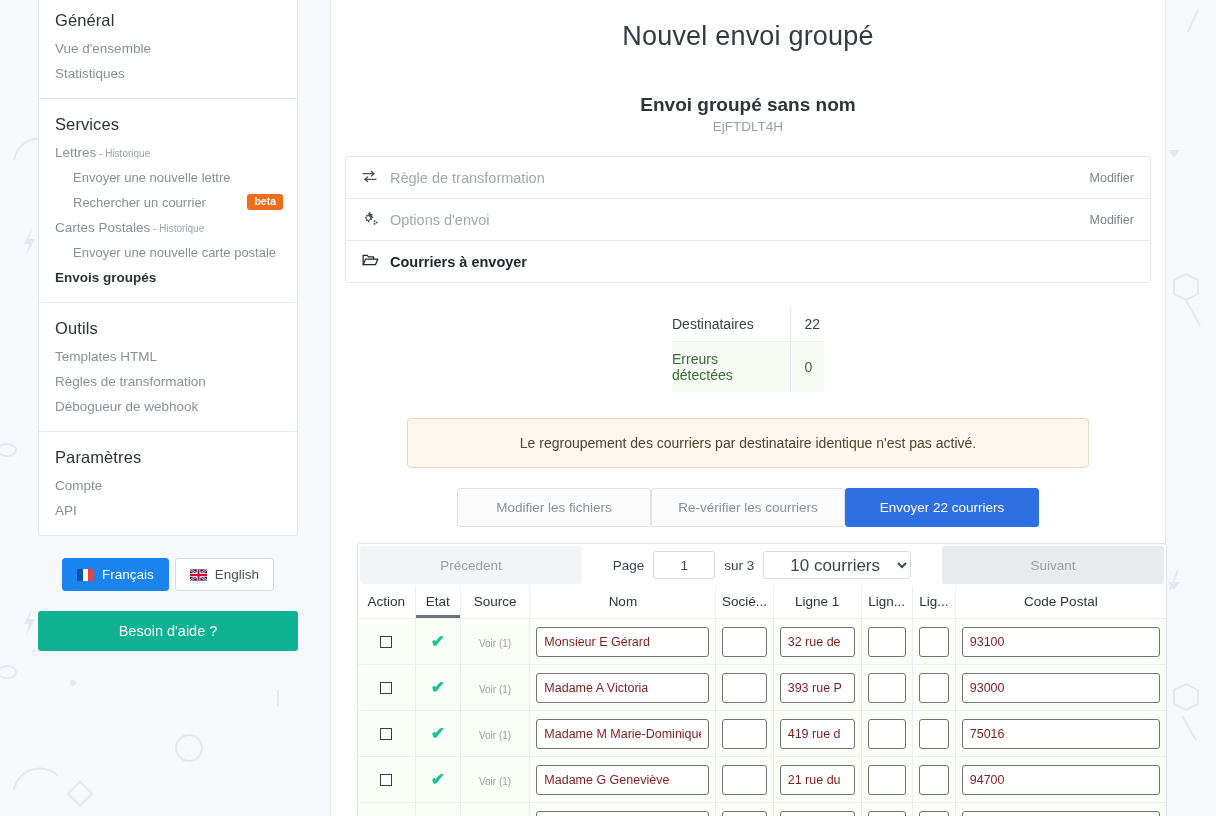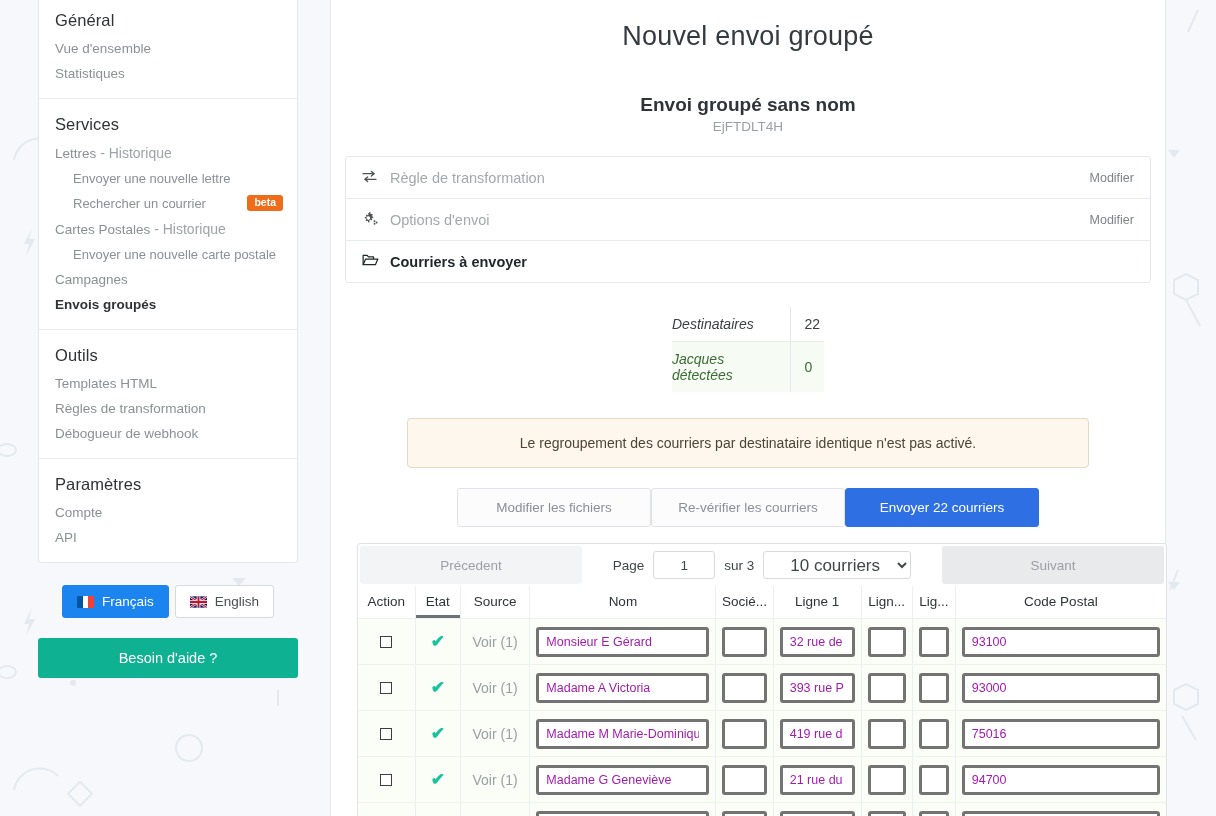--- a/index.html
+++ b/index.html
@@ -35,21 +35,21 @@
     font-size: 16.5px; color: #2f3336; font-weight: 400;
     padding: 2px 16px 6px 16px; letter-spacing: .1px;
   }
   .side-link {
     display: block; font-size: 13.5px; color: #8b9096;
     padding: 5px 16px; text-decoration: none; position: relative;
   }
   .side-link.sub { padding-left: 34px; font-size: 13px; }
   .side-link.active { color: #2f3336; font-weight: bold; }
   .side-link .hist {
-    font-size: 14px; color: #9ea3a8;
+    font-size: 10px; color: #9ea3a8;
   }
   .beta-badge {
     position: absolute; right: 14px; top: 4px;
     background: #ef6c1a; color: #fff; font-size: 10.5px;
     font-weight: bold; border-radius: 3px; padding: 2px 7px 3px 7px;
     line-height: 1;
   }
 
   .lang-row {
     display: flex; justify-content: center; gap: 6px; margin-top: 22px;
@@ -106,21 +106,21 @@
   .section-modify {
     font-size: 12.5px; color: #7d8388; cursor: pointer;
   }
 
   
   .stats { margin: 24px auto 0 auto; width: 152px; }
   .stats table { border-collapse: collapse; width: 100%; }
   .stats td {
     font-size: 14px; padding: 9px 0;
   }
-  .stats td.k { color: #3a3f44; padding-right: 14px; border-right: 1px solid #e4e7eb; font-style: italic; }
+  .stats td.k { color: #3a3f44; padding-right: 14px; border-right: 1px solid #e4e7eb; }
   .stats td.v { color: #3a3f44; padding-left: 14px; width: 34px; }
   .stats tr.err td { background: #f6fbf3; color: #3b6b36; border-top: 1px solid #e9eee6; }
   .stats tr.err td.k { border-right: 1px solid #e4e7eb; }
 
   
   .alert {
     margin: 26px 76px 0 76px;
     background: #fdf7ee; border: 1px solid #e6d9c1; border-radius: 4px;
     color: #4f4333; font-size: 14px; text-align: center;
     padding: 16px 10px;
@@ -181,24 +181,24 @@
   table.grid td {
     border-left: 1px solid #eceff1; border-bottom: 1px solid #eef2ec;
     background: #fbfdf7; height: 46px; padding: 0 6px; text-align: center;
   }
   table.grid td:first-child { border-left: none; }
   .cbox {
     width: 12px; height: 12px; border: 1.6px solid #3a3f44; display: inline-block;
     background: #fff; cursor: pointer; vertical-align: middle;
   }
   .tick { color: #18c29c; font-size: 17px; font-weight: bold; }
-  .srclink { font-size: 14px; color: #9aa0a6; cursor: pointer; }
+  .srclink { font-size: 10px; color: #9aa0a6; cursor: pointer; }
   .cellinput {
-    width: 100%; height: 30px; border: 3px solid #737373; border-radius: 3px;
-    font-size: 12.5px; color: #a21caf; padding: 0 7px; background: #fff;
+    width: 100%; height: 30px; border: 1px solid #737373; border-radius: 3px;
+    font-size: 12.5px; color: #7f1d1d; padding: 0 7px; background: #fff;
     font-family: "Liberation Sans", sans-serif;
   }
   .cellinput.narrow { padding: 0 3px; }
 
   .col-action { width: 56px; }
   .col-etat   { width: 44px; }
   .col-source { width: 68px; }
   .col-nom    { width: 182px; }
   .col-soc    { width: 56px; }
   .col-l1     { width: 86px; }
@@ -252,21 +252,20 @@
         <a class="side-link">Statistiques</a>
       </div>
 
       <div class="side-group">
         <div class="side-title">Services</div>
         <a class="side-link"><span>Lettres</span><span class="hist"> - Historique</span></a>
         <a class="side-link sub">Envoyer une nouvelle lettre</a>
         <a class="side-link sub"><span>Rechercher un courrier</span><span class="beta-badge">beta</span></a>
         <a class="side-link"><span>Cartes Postales</span><span class="hist"> - Historique</span></a>
         <a class="side-link sub">Envoyer une nouvelle carte postale</a>
-        <a class="side-link">Campagnes</a>
         <a class="side-link active">Envois groupés</a>
       </div>
 
       <div class="side-group">
         <div class="side-title">Outils</div>
         <a class="side-link">Templates HTML</a>
         <a class="side-link">Règles de transformation</a>
         <a class="side-link">Débogueur de webhook</a>
       </div>
 
@@ -346,21 +345,21 @@
     </div>
 
     <div class="stats">
       <table>
         <tbody>
             <tr>
           <td class="k">Destinataires</td>
           <td class="v">22</td>
         </tr>
         <tr class="err">
-          <td class="k">Jacques détectées</td>
+          <td class="k">Erreurs détectées</td>
           <td class="v">0</td>
         </tr>
       </tbody>
         </table>
     </div>
 
     <div class="alert">Le regroupement des courriers par destinataire identique n'est pas activé.</div>
 
     <div class="actions">
       <button class="btn btn-light">Modifier les fichiers</button>

